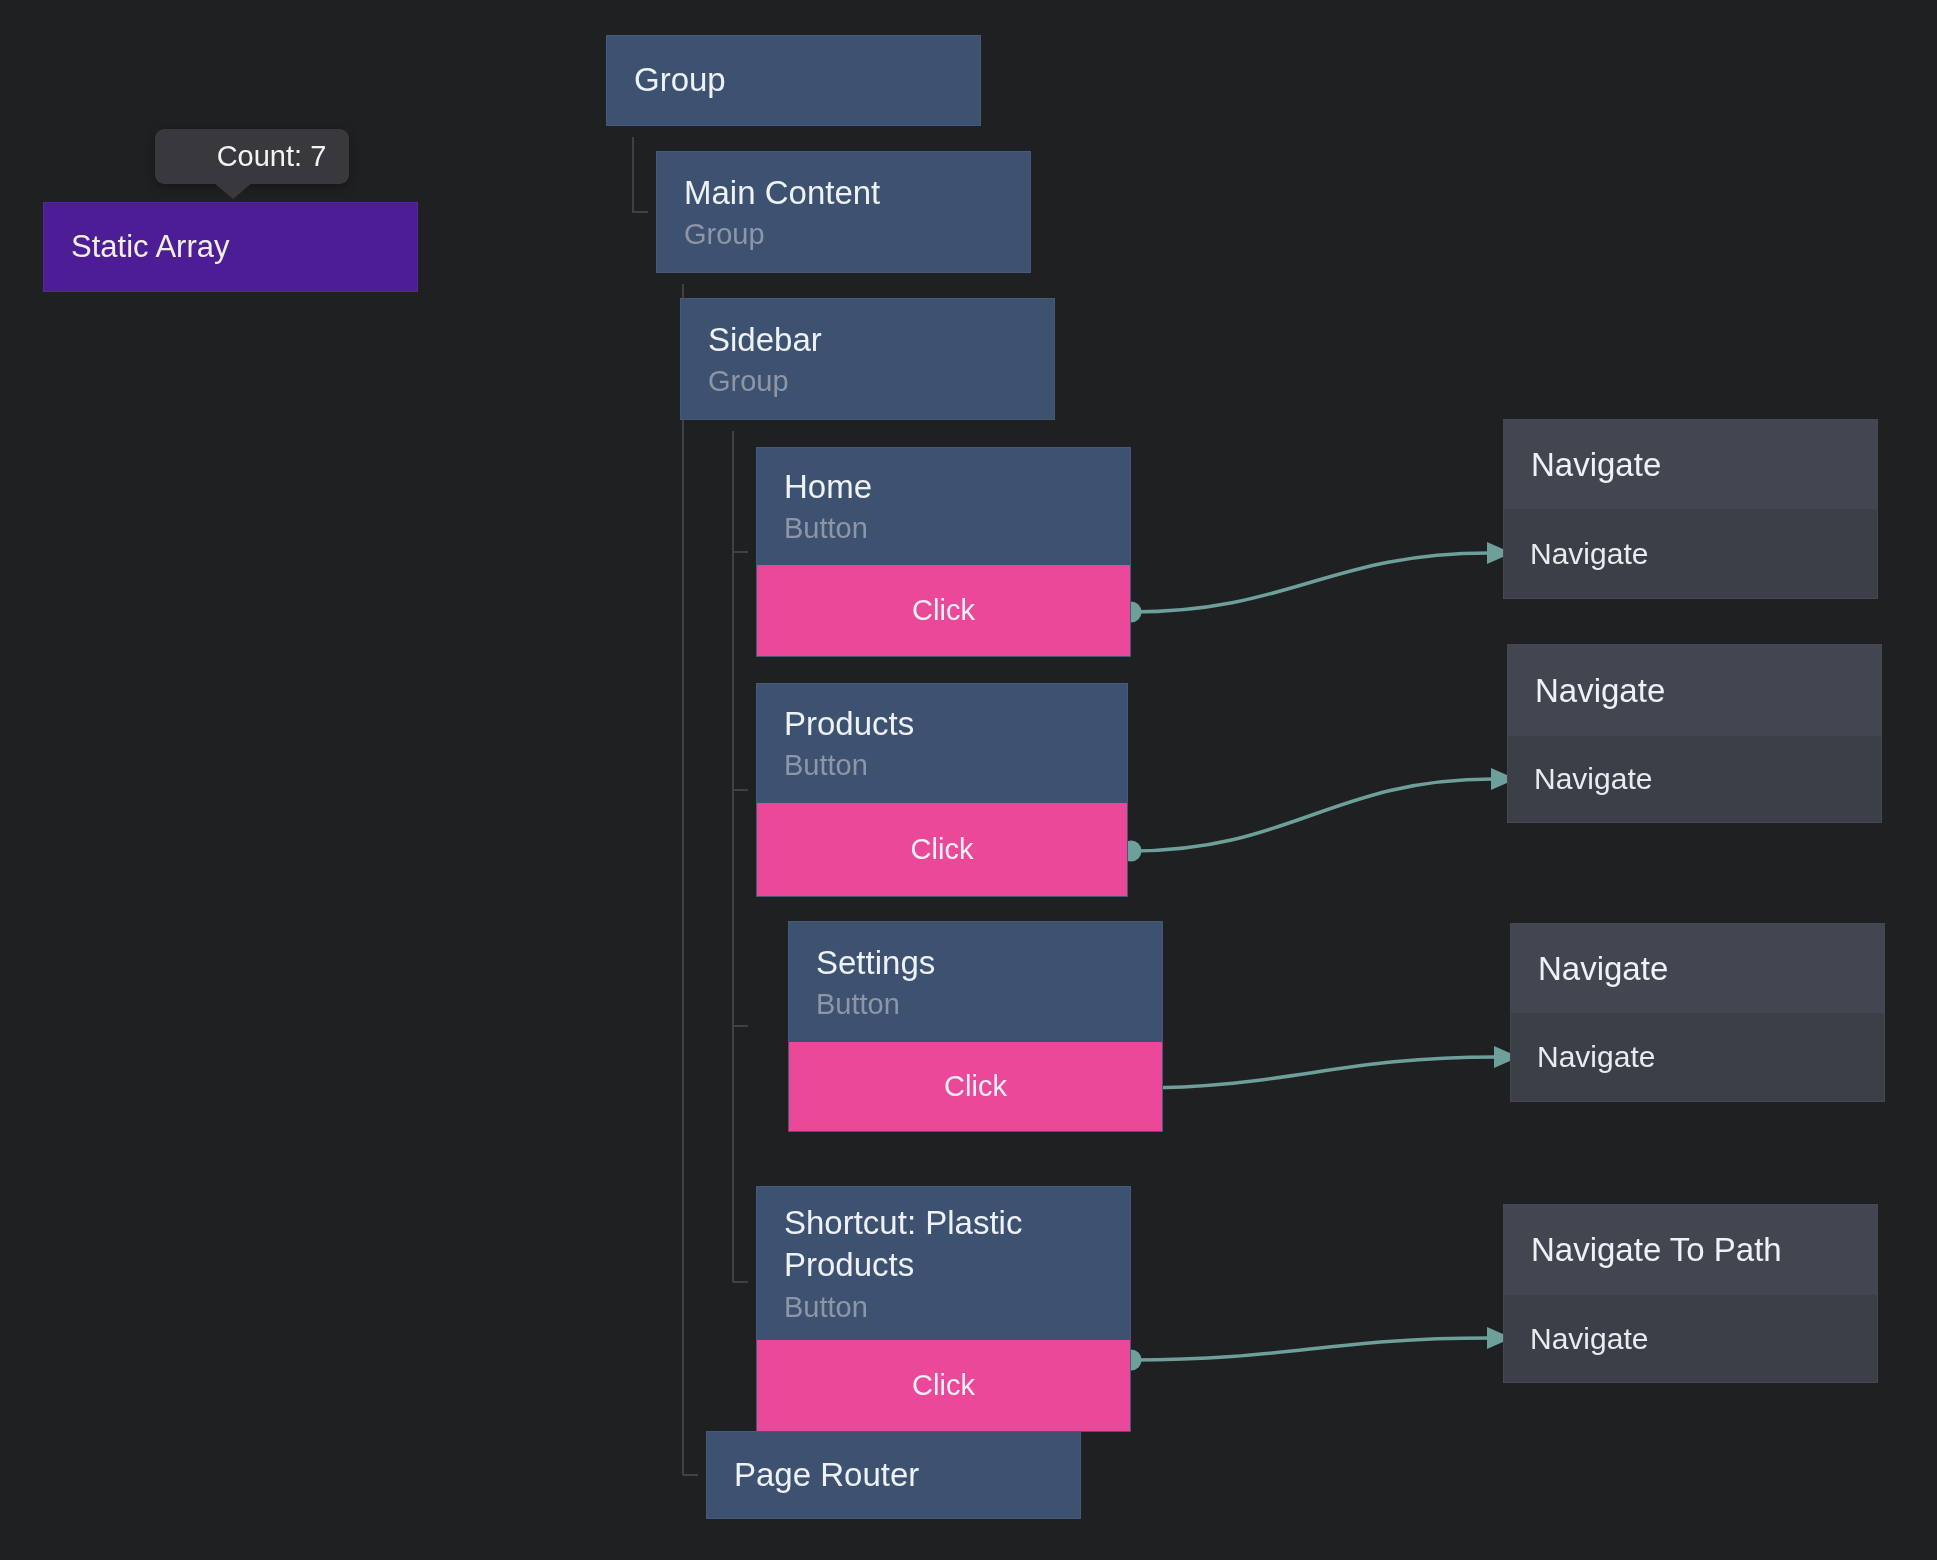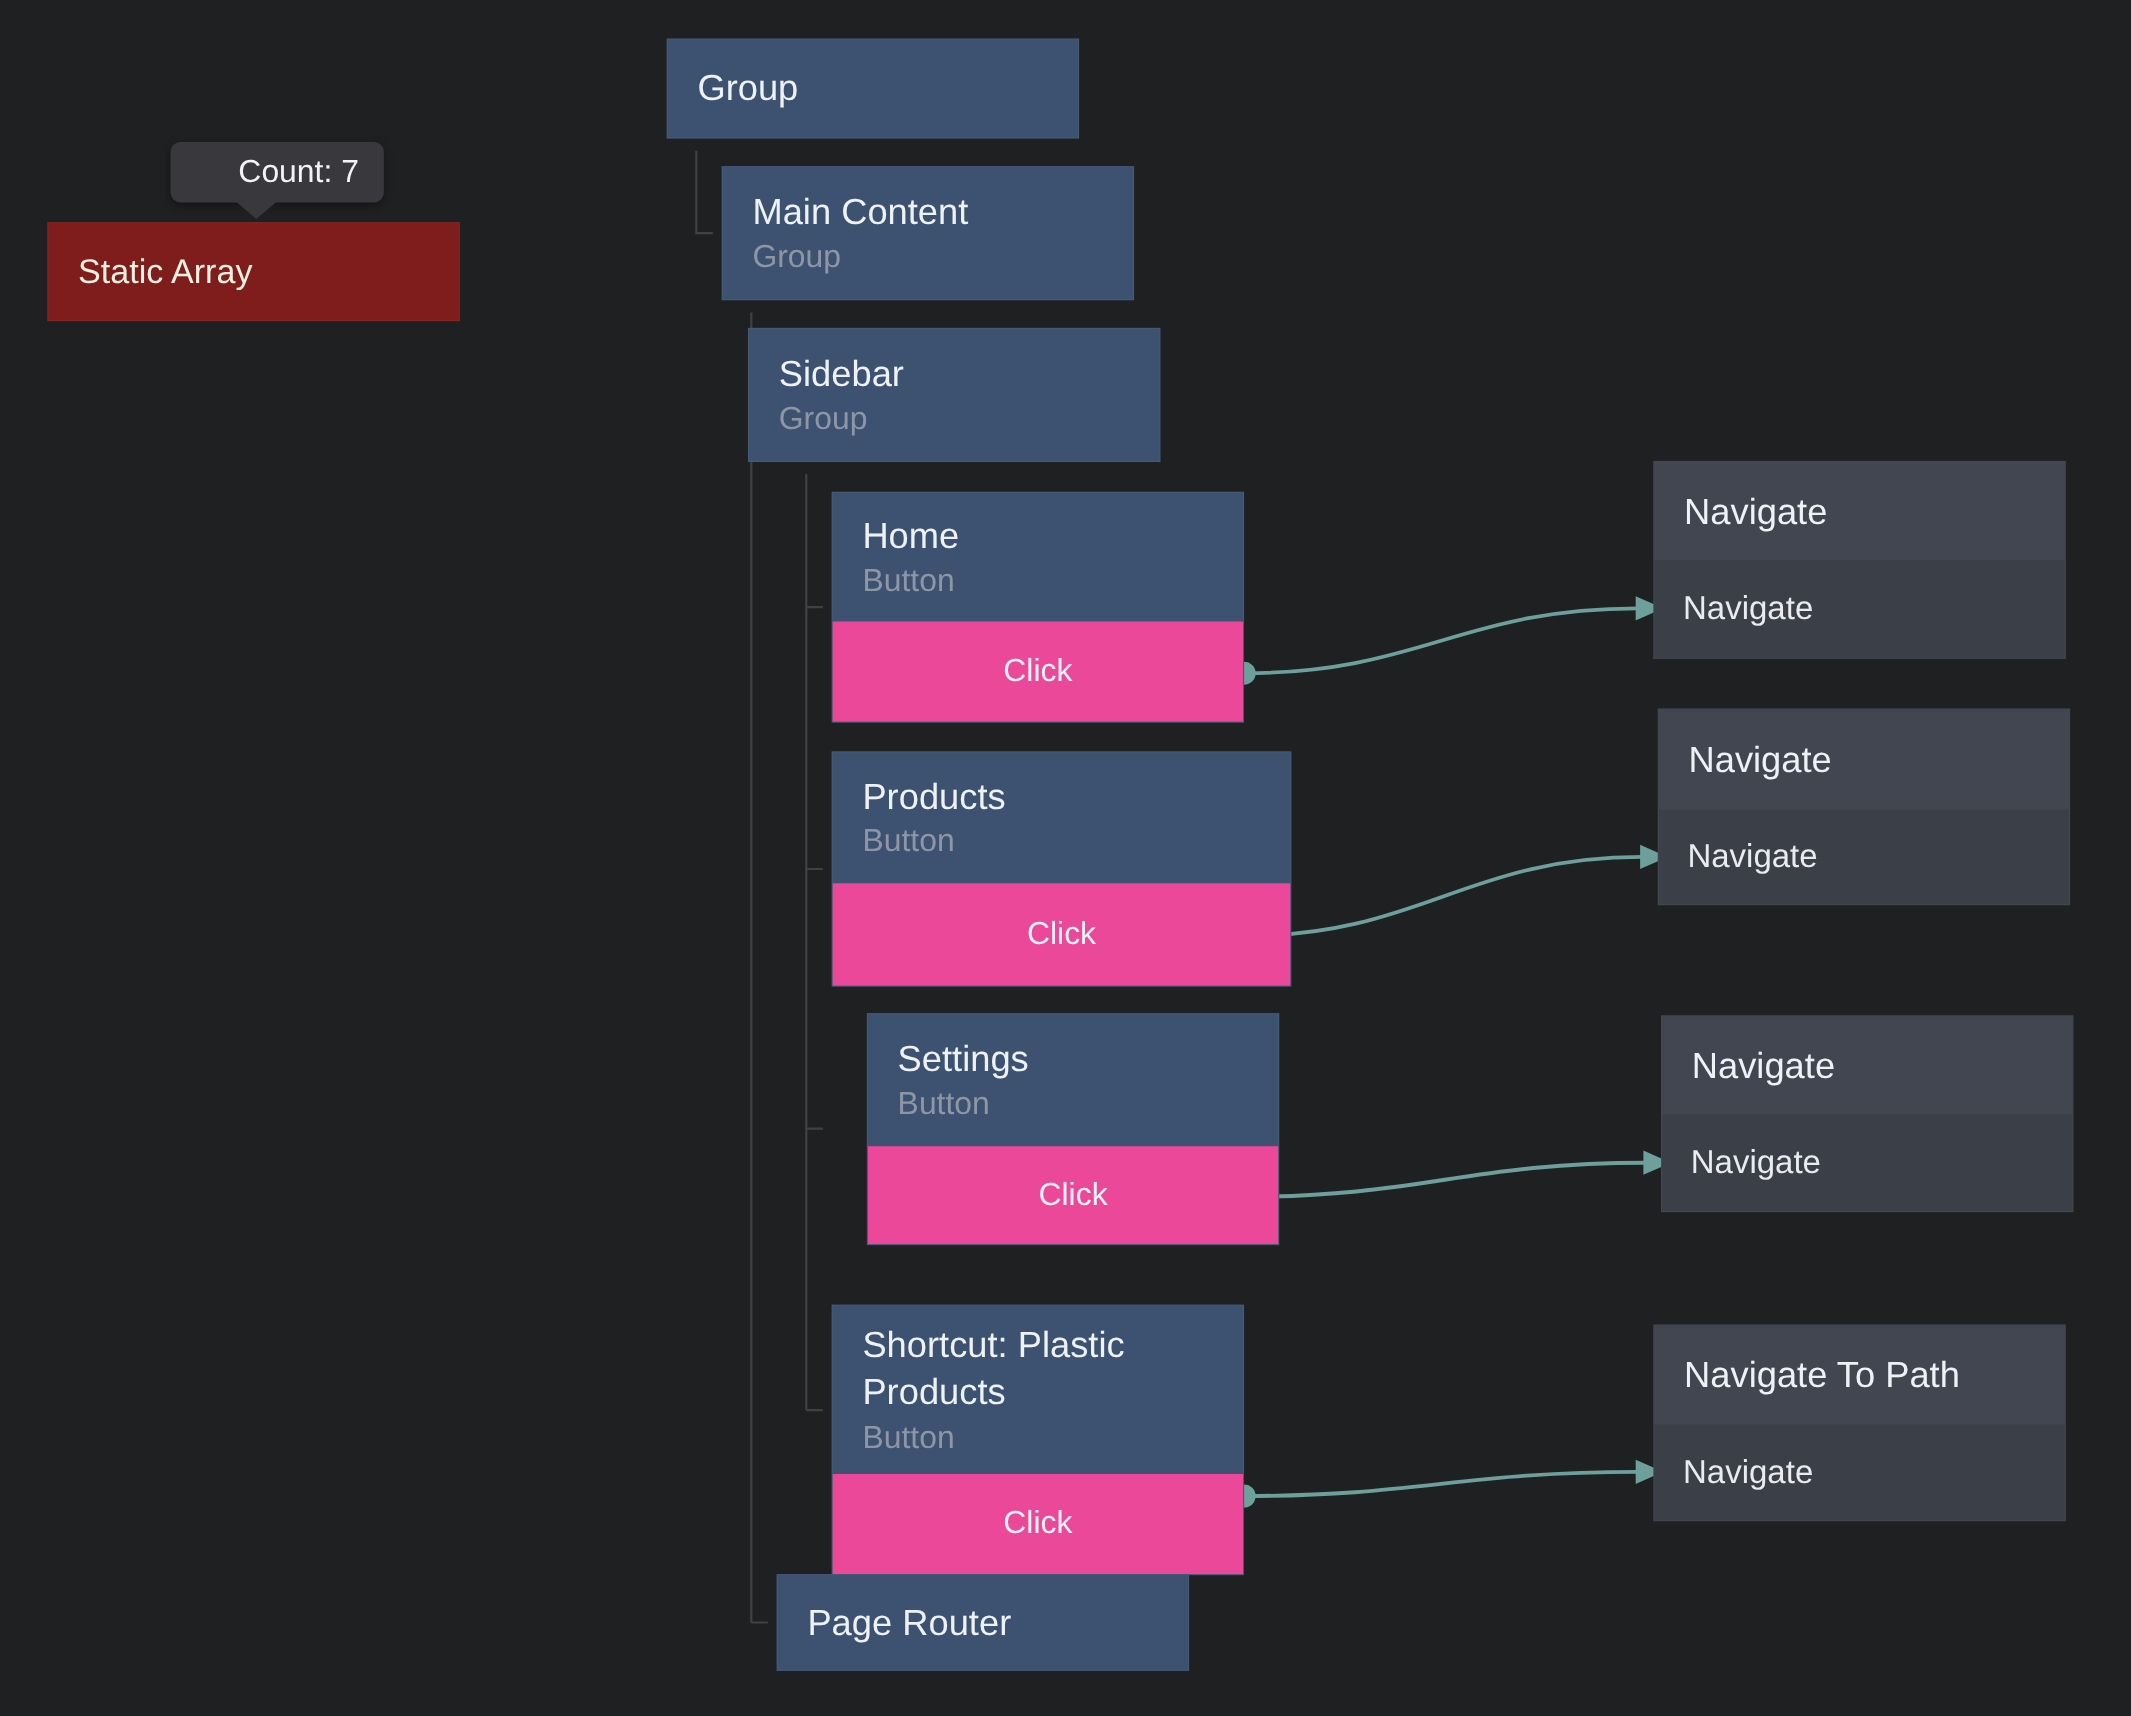--- a/index.html
+++ b/index.html
@@ -7,21 +7,21 @@
     position:relative;width:1937px;height:1560px;overflow:hidden;
     font-family:"Liberation Sans","DejaVu Sans",sans-serif;
     -webkit-font-smoothing:antialiased;
   }
   #canvas{position:absolute;inset:0;width:1937px;height:1560px;}
   svg.overlay{position:absolute;left:0;top:0;pointer-events:none;}
 
   .node{position:absolute;display:flex;flex-direction:column;box-sizing:border-box;
         border:1px solid rgba(255,255,255,0.05);}
   .node-blue{background:#3c5270;}
-  .node-green{background:#7f1d1d;}
+  .node-green{background:#4c1d95;}
   .node-gray{background:#3b3f48;}
 
   .node-body{flex:1;display:flex;flex-direction:column;justify-content:center;
              padding:11px 27px;gap:3px;min-height:0;}
   .node-title{color:#eef1f5;font-size:33px;line-height:1.28;font-weight:400;}
   .node-subtitle{color:#8e96a6;font-size:29px;line-height:1.22;font-weight:400;}
   .node-title-green{color:#eef0e2;font-size:31px;font-weight:400;}
 
   .node-footer{display:flex;align-items:center;justify-content:center;
                background:#ec4899;}
@@ -110,21 +110,21 @@
   <div class="node node-blue" style="left:756px;top:447px;width:375px;height:210px;">
     <div class="node-body">
       <div class="node-title">Home</div>
       <div class="node-subtitle">Button</div>
     </div>
     <div class="node-footer" style="height:91px;">
       <span class="port-label">Click</span>
     </div>
   </div>
 
-  <div class="node node-blue" style="left:756px;top:683px;width:418px;height:214px;">
+  <div class="node node-blue" style="left:756px;top:683px;width:372px;height:214px;">
     <div class="node-body">
       <div class="node-title">Products</div>
       <div class="node-subtitle">Button</div>
     </div>
     <div class="node-footer" style="height:93px;">
       <span class="port-label">Click</span>
     </div>
   </div>
 
   <div class="node node-blue" style="left:756px;top:921px;width:375px;height:211px;margin-left:32px;">

